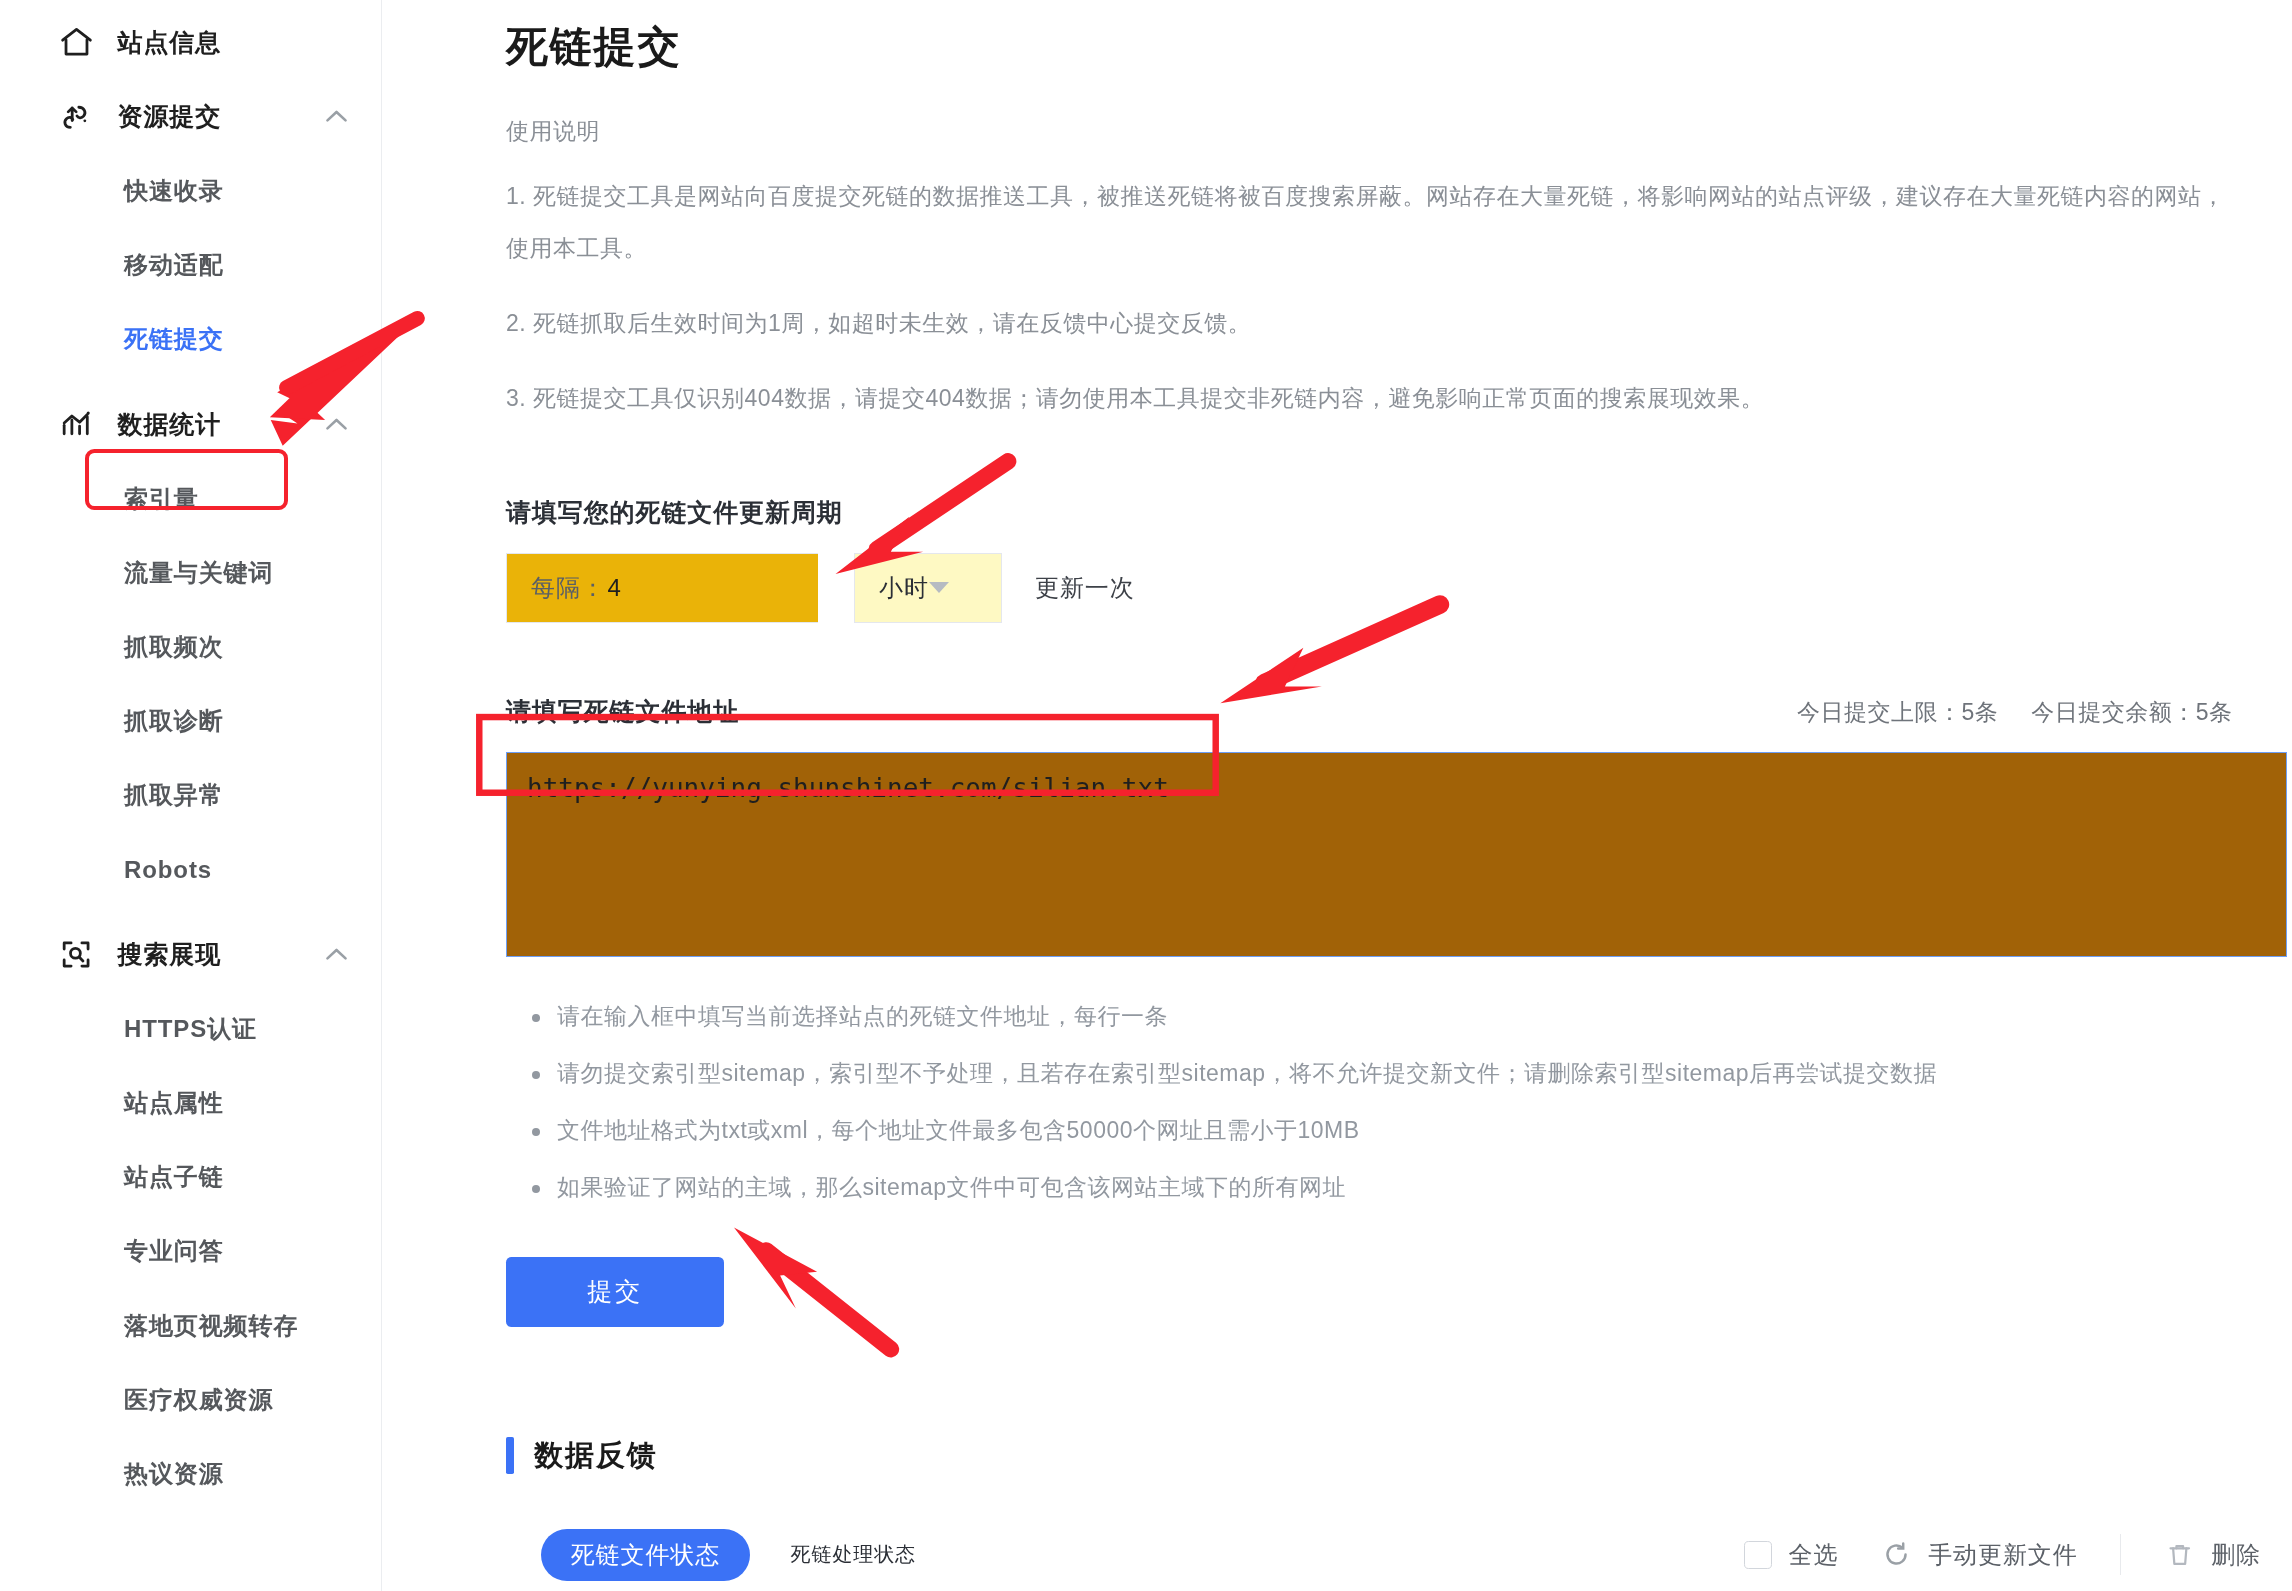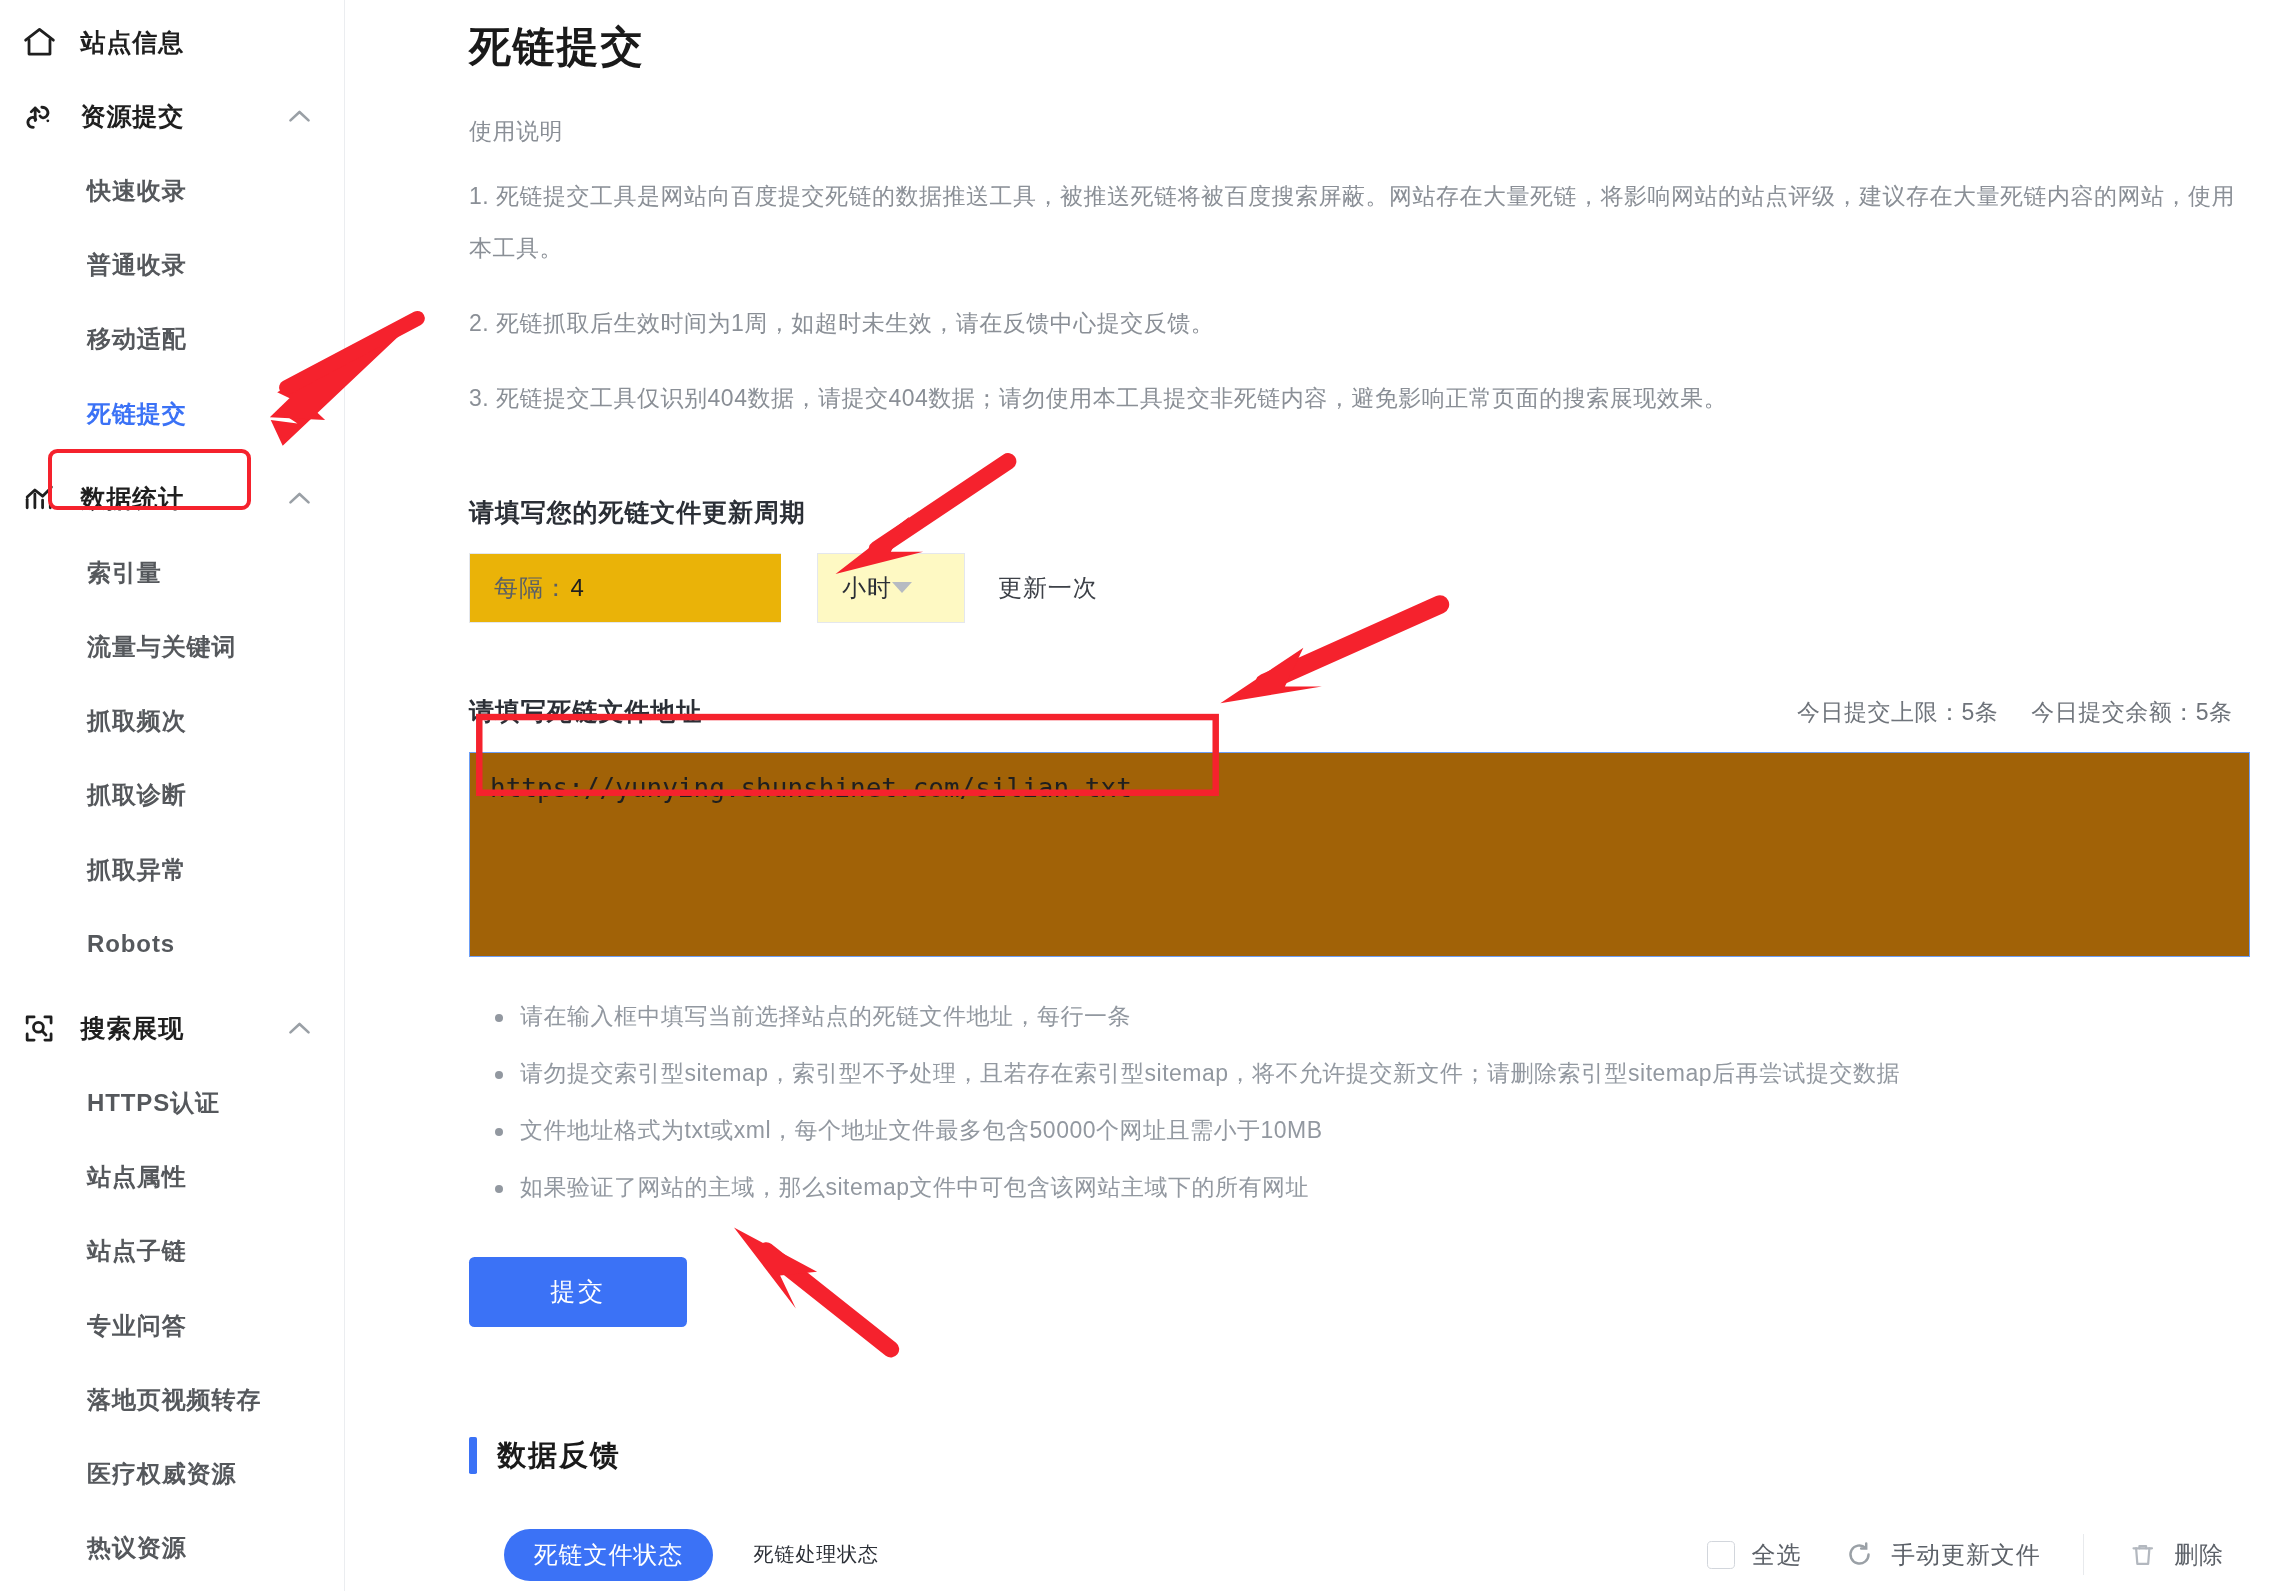--- a/index.html
+++ b/index.html
@@ -8,20 +8,21 @@
     width: 2293px; height: 1591px;
     background: #ffffff;
     font-family: "Liberation Sans", "DejaVu Sans", sans-serif;
     overflow: hidden;
   }
   #app {
     position: relative;
     width: 2293px; height: 1169px;
     display: flex;
     background: #fff;
+    padding-left: 37px;
   }
 
   
   .sidebar {
     width: 345px;
     min-width: 345px;
     height: 1591px;
     background: #ffffff;
     border-right: 1.8px solid #ebedf0;
     padding-top: 5.5px;
@@ -358,21 +359,20 @@
       </span>
       <span class="nav-group-title">资源提交</span>
       <span class="chev">
         <svg width="31" height="31" viewBox="0 0 24 24" fill="none" stroke="#9aa0a6" stroke-width="2" stroke-linecap="round" stroke-linejoin="round">
             <path d="M5 15 L12 8.5 L19 15"></path>
           </svg>
       </span>
     </div>
     <div class="nav-sub-wrap">
       <a class="nav-sub">快速收录</a>
-      <a class="nav-sub">普通收录</a>
       <a class="nav-sub">移动适配</a>
       <a class="nav-sub active">死链提交</a>
       <div class="ann-box" style="left:48px; top:295px; width:203px; height:61px;"></div>
     </div>
 
     <div class="nav-group-header" style="margin-top:11px;">
       <span class="nav-icon">
         <svg width="37" height="37" viewBox="0 0 24 24" fill="none" stroke="#1f1f1f" stroke-width="1.8" stroke-linecap="round" stroke-linejoin="round">
           <path d="M4 18 V12.5"></path>
             <path d="M9 18 V9"></path>

